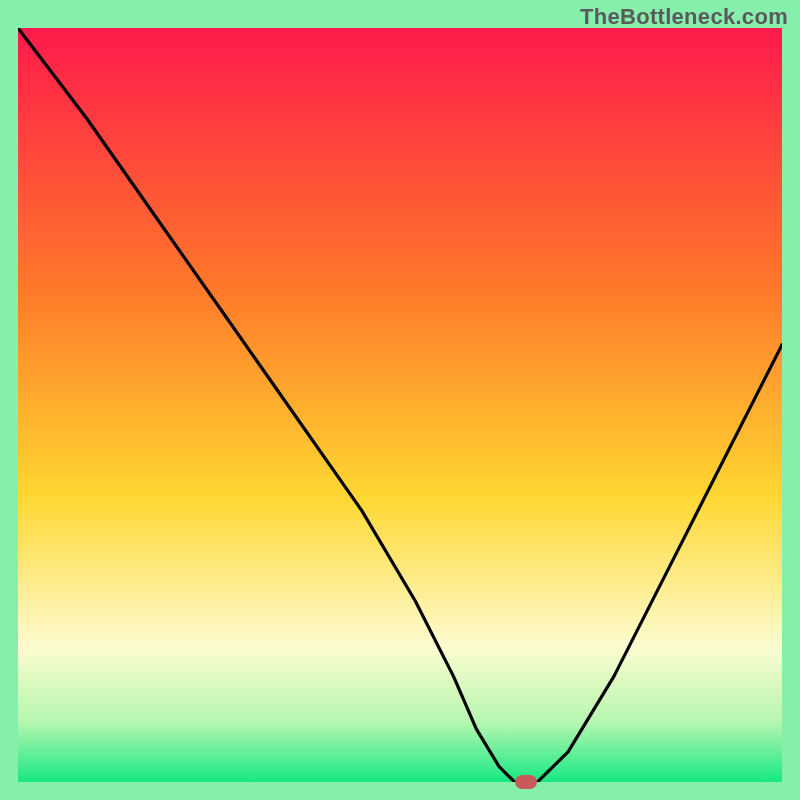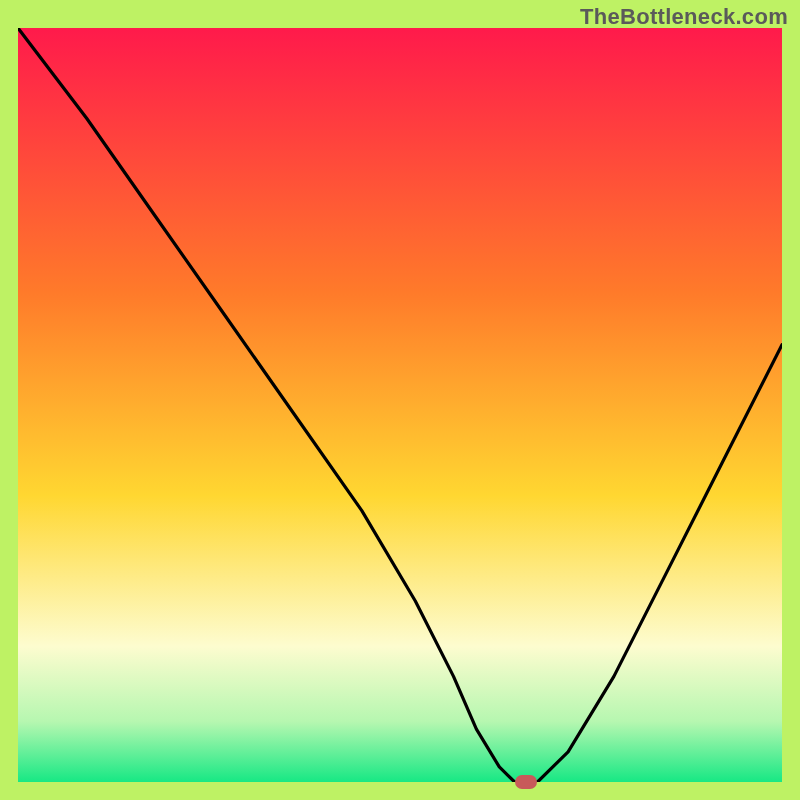--- a/index.html
+++ b/index.html
@@ -8,21 +8,21 @@
     width: 800px;
     height: 800px;
     background: #000;
     overflow: hidden;
     font-family: Arial, Helvetica, sans-serif;
   }
   .frame {
     position: relative;
     width: 800px;
     height: 800px;
-    background: #bef264;
+    background: #86efac;
   }
   .watermark {
     position: absolute;
     top: 4px;
     right: 12px;
     color: #5a5a5a;
     font-size: 22px;
     font-weight: 600;
     letter-spacing: 0.3px;
     z-index: 10;

